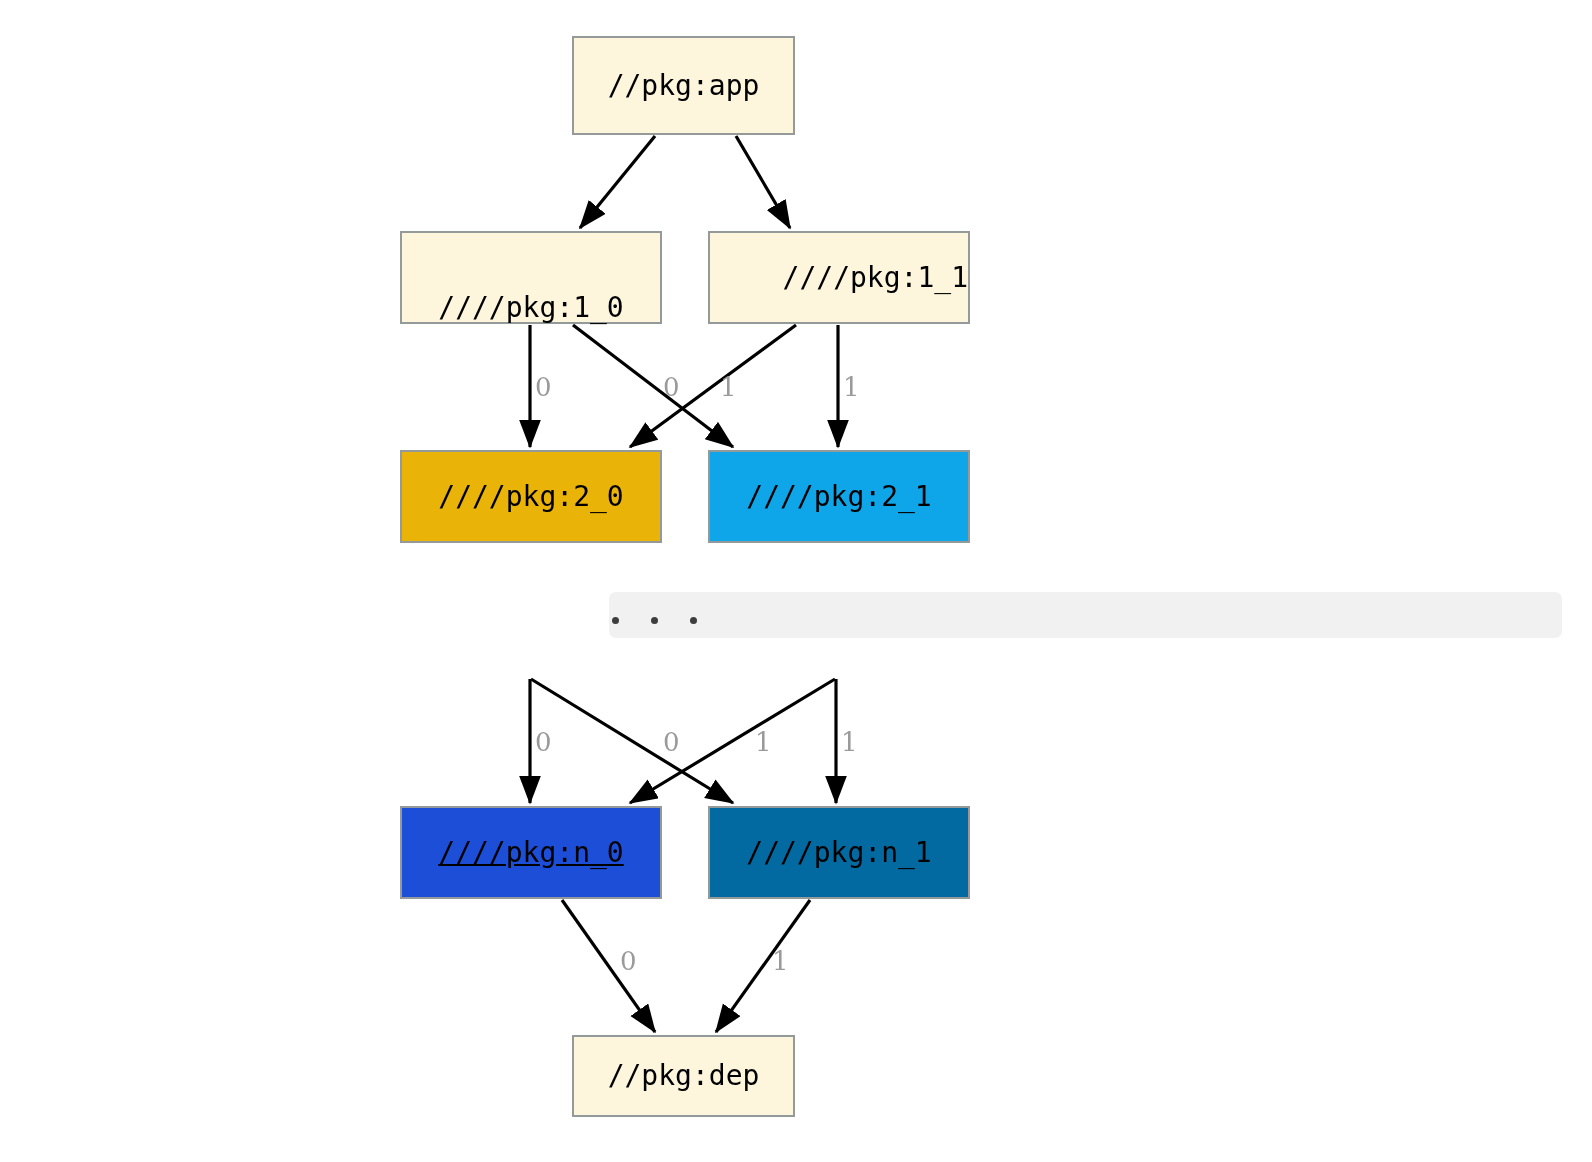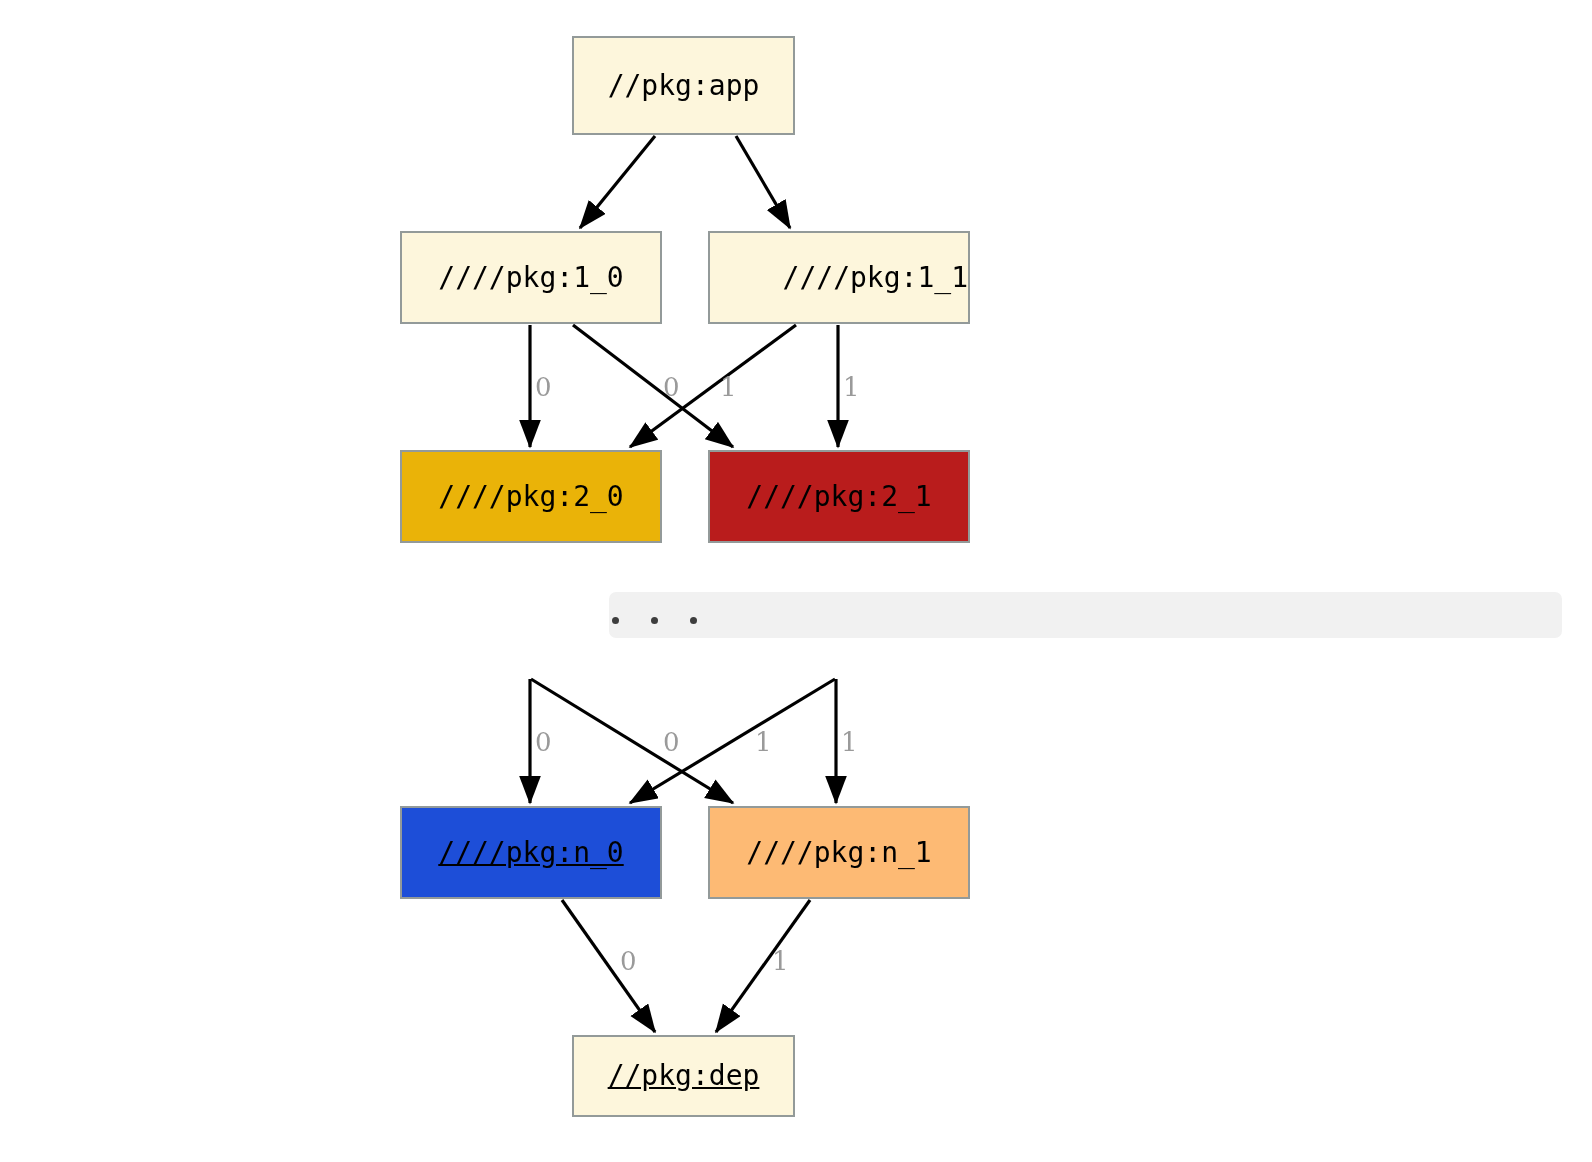--- a/index.html
+++ b/index.html
@@ -96,39 +96,39 @@
         <line x1="836" y1="679" x2="836" y2="803" stroke="#000000" stroke-width="3.2" marker-end="url(#arrowhead)"></line>
         <line x1="562" y1="900" x2="655" y2="1032" stroke="#000000" stroke-width="3.2" marker-end="url(#arrowhead)"></line>
         <line x1="810" y1="900" x2="716" y2="1032" stroke="#000000" stroke-width="3.2" marker-end="url(#arrowhead)"></line>
       </g>
   </svg>
 
   <div id="nodes-layer">
       <div class="node-box" style="left: 572px; top: 36px; width: 223px; height: 99px; background: rgb(253, 246, 220); border-color: rgb(147, 154, 153);">
         <span class="node-label">//pkg:app</span>
       </div>
-      <div class="node-box" style="left: 400px; top: 231px; width: 262px; height: 93px; background: rgb(253, 246, 220); border-color: rgb(147, 154, 153);">
+      <div class="node-box" style="left: 400px; top: 231px; width: 262px; height: 93px; background: rgb(253, 246, 220); border-color: rgb(147, 154, 153); align-items: flex-end;">
         <span class="node-label">////pkg:1_0</span>
       </div>
       <div class="node-box" style="left: 708px; top: 231px; width: 262px; height: 93px; background: rgb(253, 246, 220); border-color: rgb(147, 154, 153); justify-content: flex-end;">
         <span class="node-label">////pkg:1_1</span>
       </div>
       <div class="node-box" style="left: 400px; top: 450px; width: 262px; height: 93px; background: #eab308; border-color: rgb(147, 154, 153);">
         <span class="node-label">////pkg:2_0</span>
       </div>
-      <div class="node-box" style="left: 708px; top: 450px; width: 262px; height: 93px; background: #b91c1c; border-color: rgb(147, 154, 153);">
+      <div class="node-box" style="left: 708px; top: 450px; width: 262px; height: 93px; background: #0ea5e9; border-color: rgb(147, 154, 153);">
         <span class="node-label">////pkg:2_1</span>
       </div>
       <div class="node-box" style="left: 400px; top: 806px; width: 262px; height: 93px; background: #1d4ed8; border-color: rgb(147, 154, 153); text-decoration: underline;">
         <span class="node-label">////pkg:n_0</span>
       </div>
-      <div class="node-box" style="left: 708px; top: 806px; width: 262px; height: 93px; background: #fdba74; border-color: rgb(147, 154, 153);">
+      <div class="node-box" style="left: 708px; top: 806px; width: 262px; height: 93px; background: #0369a1; border-color: rgb(147, 154, 153);">
         <span class="node-label">////pkg:n_1</span>
       </div>
-      <div class="node-box" style="left: 572px; top: 1035px; width: 223px; height: 82px; background: rgb(253, 246, 220); border-color: rgb(147, 154, 153); text-decoration: underline;">
+      <div class="node-box" style="left: 572px; top: 1035px; width: 223px; height: 82px; background: rgb(253, 246, 220); border-color: rgb(147, 154, 153);">
         <span class="node-label">//pkg:dep</span>
       </div>
     </div>
   <div id="edge-labels-layer">
       <div class="edge-label" style="left: 535px; top: 374px; color: rgb(154, 154, 154);">0</div>
       <div class="edge-label" style="left: 663px; top: 374px; color: rgb(154, 154, 154);">0</div>
       <div class="edge-label" style="left: 720px; top: 374px; color: rgb(154, 154, 154);">1</div>
       <div class="edge-label" style="left: 843px; top: 374px; color: rgb(154, 154, 154);">1</div>
       <div class="edge-label" style="left: 535px; top: 729px; color: rgb(154, 154, 154);">0</div>
       <div class="edge-label" style="left: 663px; top: 729px; color: rgb(154, 154, 154);">0</div>

